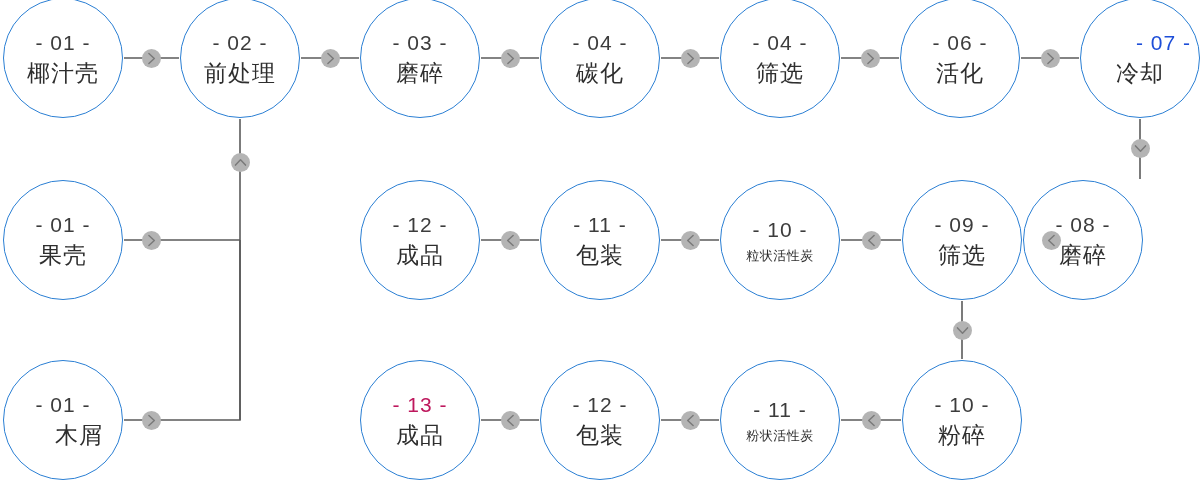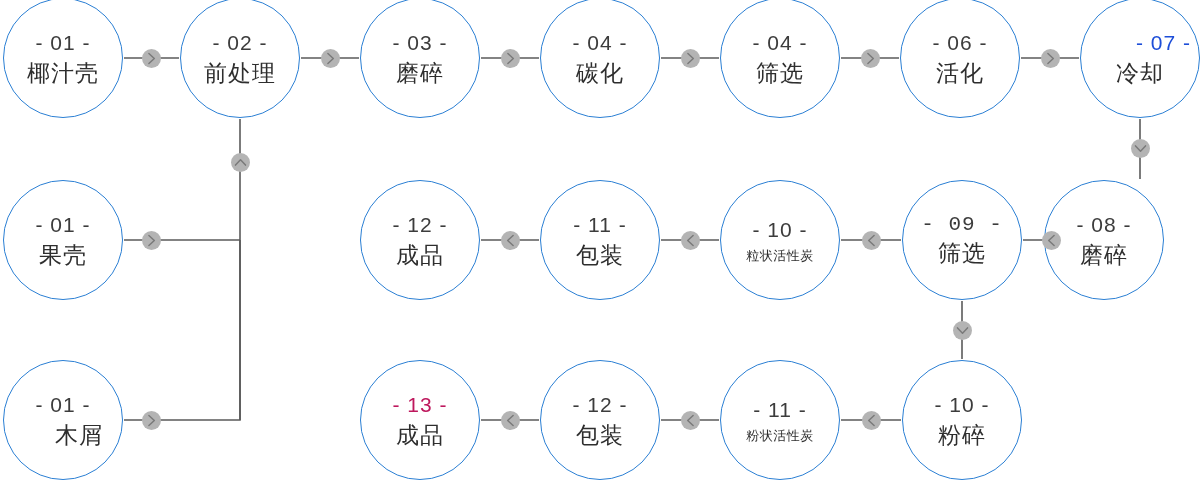--- a/index.html
+++ b/index.html
@@ -172,25 +172,25 @@
       <div class="node-label" style="color: rgb(46, 46, 46);">成品</div>
     </div>
     <div class="node" style="left: 540px; top: 180px; border-color: rgb(43, 127, 212); background: rgb(255, 255, 255);">
       <div class="node-index" style="color: rgb(60, 60, 60);">- 11 -</div>
       <div class="node-label" style="color: rgb(46, 46, 46);">包装</div>
     </div>
     <div class="node" style="left: 720px; top: 180px; border-color: rgb(43, 127, 212); background: rgb(255, 255, 255);">
       <div class="node-index" style="color: rgb(60, 60, 60);">- 10 -</div>
       <div class="node-label small" style="color: rgb(46, 46, 46);">粒状活性炭</div>
     </div>
-    <div class="node" style="left: 902px; top: 180px; border-color: rgb(43, 127, 212); background: rgb(255, 255, 255); font-family: Liberation Mono, monospace;">
+    <div class="node" style="left: 902px; top: 180px; border-color: rgb(43, 127, 212); background: rgb(255, 255, 255);">
       <div class="node-index" style="color: rgb(60, 60, 60);">- 09 -</div>
       <div class="node-label" style="color: rgb(46, 46, 46);">筛选</div>
     </div>
-    <div class="node" style="left: 1044px; top: 180px; border-color: rgb(43, 127, 212); background: rgb(255, 255, 255);">
+    <div class="node" style="left: 1023px; top: 180px; border-color: rgb(43, 127, 212); background: rgb(255, 255, 255);">
       <div class="node-index" style="color: rgb(60, 60, 60);">- 08 -</div>
       <div class="node-label" style="color: rgb(46, 46, 46);">磨碎</div>
     </div>
     <div class="node" style="left: 3px; top: 360px; border-color: rgb(43, 127, 212); background: rgb(255, 255, 255);">
       <div class="node-index" style="color: rgb(60, 60, 60);">- 01 -</div>
       <div class="node-label" style="color: rgb(46, 46, 46); margin-left: 32px;">木屑</div>
     </div>
     <div class="node" style="left: 360px; top: 360px; border-color: rgb(43, 127, 212); background: rgb(255, 255, 255);">
       <div class="node-index" style="color: #be185d;">- 13 -</div>
       <div class="node-label" style="color: rgb(46, 46, 46);">成品</div>

